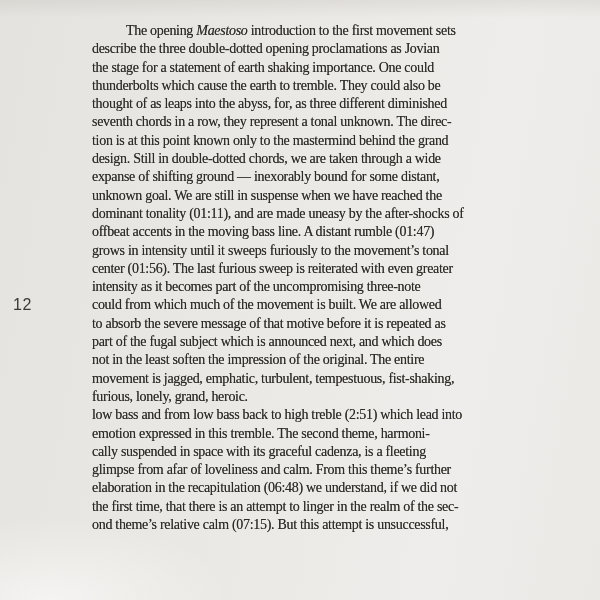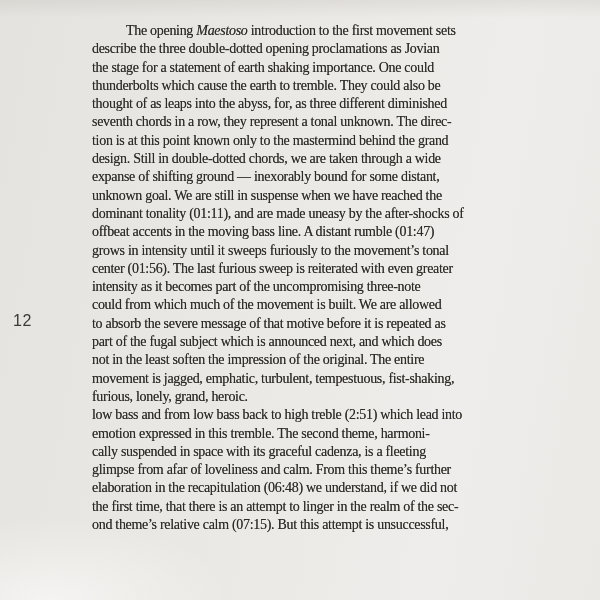--- a/index.html
+++ b/index.html
@@ -35,21 +35,20 @@
   .ital { font-style: italic; }
   .page-number {
     position: absolute;
     left: 13px;
     top: 296px;
     font-family: "Liberation Sans", sans-serif;
     font-size: 16px;
     line-height: 18px;
     color: #3b3a38;
     letter-spacing: 0.5px;
-    margin-top: 16px;
   }
 </style>
 </head>
 <body>
 
 <div class="page">
 
   <div class="page-number">12</div>
 
   <div class="text-column">

